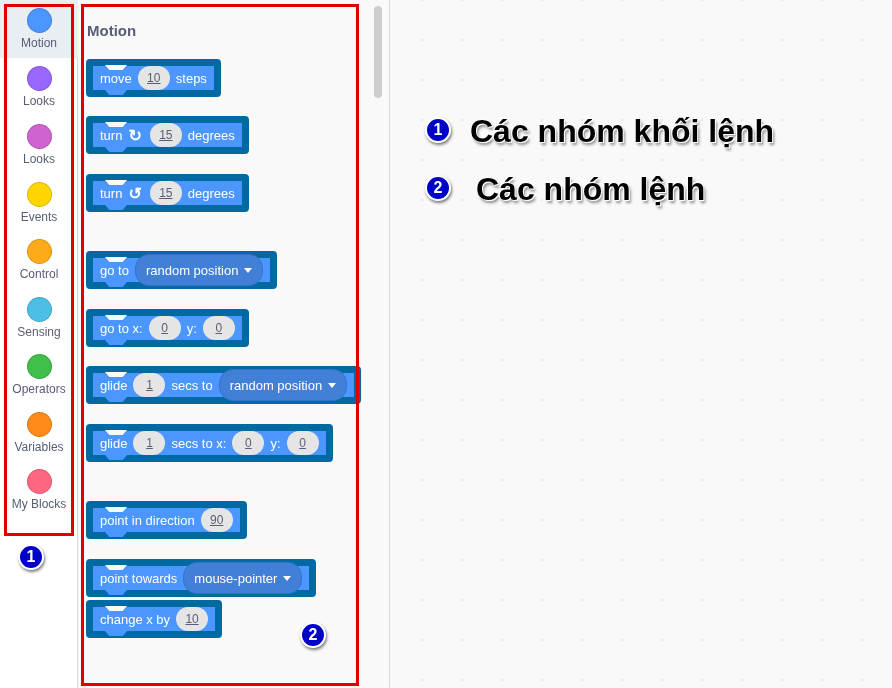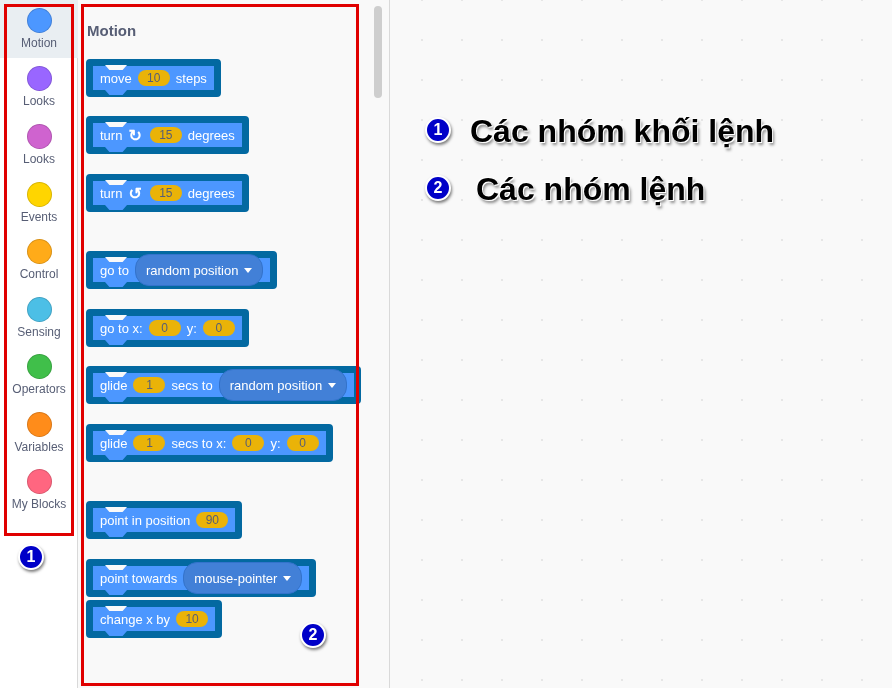--- a/index.html
+++ b/index.html
@@ -16,21 +16,21 @@
   
   .palette { position: absolute; left: 78px; top: 0; width: 312px; height: 688px; background: #f9f9f9; border-right: 1px solid #d9d9d9; }
   .palette-title { position: absolute; left: 9px; top: 22px; font-size: 15px; font-weight: bold; color: #575e75; }
   .scroll-thumb { position: absolute; left: 296px; top: 6px; width: 8px; height: 92px; background: #cecece; border-radius: 4px; }
 
   .block { position: absolute; left: 8px; height: 38px; background: #4c97ff; border: 7px solid #0369a1; border-radius: 4px; color: #fff; font-size: 13px; display: flex; align-items: center; padding: 0 7px; white-space: nowrap; cursor: grab; }
   .block::before { content: ""; position: absolute; left: 12px; top: -1px; width: 22px; height: 5px; background: #f9f9f9; clip-path: polygon(0 0, 100% 0, 80% 100%, 20% 100%); }
   .block::after { content: ""; position: absolute; left: 12px; bottom: -5px; width: 22px; height: 5px; background: #4c97ff; clip-path: polygon(0 0, 100% 0, 80% 100%, 20% 100%); }
   .block .txt { margin-right: 6px; }
   .block .txt:last-child { margin-right: 0; }
-  .num-input { background: #eab308; color: #575e75; border-radius: 12px; height: 16px; min-width: 32px; padding: 0 8px; display: inline-flex; align-items: center; justify-content: center; font-size: 12px; margin-right: 6px; }
+  .num-input { background: #e5e5e5; color: #575e75; border-radius: 12px; height: 24px; min-width: 32px; padding: 0 8px; display: inline-flex; align-items: center; justify-content: center; font-size: 12px; margin-right: 6px; text-decoration: underline; }
   .num-input:last-child { margin-right: 0; }
   .dropdown { background: #4280d7; color: #fff; border-radius: 14px; height: 32px; padding: 0 10px; display: inline-flex; align-items: center; font-size: 13px; border: 1px solid #3373cc; }
   .dropdown .caret { margin-left: 6px; width: 0; height: 0; border-left: 4px solid transparent; border-right: 4px solid transparent; border-top: 5px solid #fff; }
   .turn-icon { font-size: 16px; font-weight: bold; margin-right: 8px; display: inline-block; }
 
   
   .workspace { position: absolute; left: 390px; top: 0; width: 502px; height: 688px; background-color: #f9f9f9;
     background-image: radial-gradient(circle, #e6e6e6 1px, transparent 1.2px); background-size: 40px 40px; background-position: 12px 20px; }
 
   
@@ -132,21 +132,21 @@
   <div class="block" style="top:424px">
     <span class="txt">glide</span>
     <span class="num-input">1</span>
     <span class="txt">secs to x:</span>
     <span class="num-input">0</span>
     <span class="txt">y:</span>
     <span class="num-input">0</span>
   </div>
 
   <div class="block" style="top:501px">
-    <span class="txt">point in position</span>
+    <span class="txt">point in direction</span>
     <span class="num-input">90</span>
   </div>
 
   <div class="block" style="top:559px">
     <span class="txt">point towards</span>
     <span class="dropdown">
       <span>mouse-pointer</span>
       <span class="caret"></span>
     </span>
   </div>

